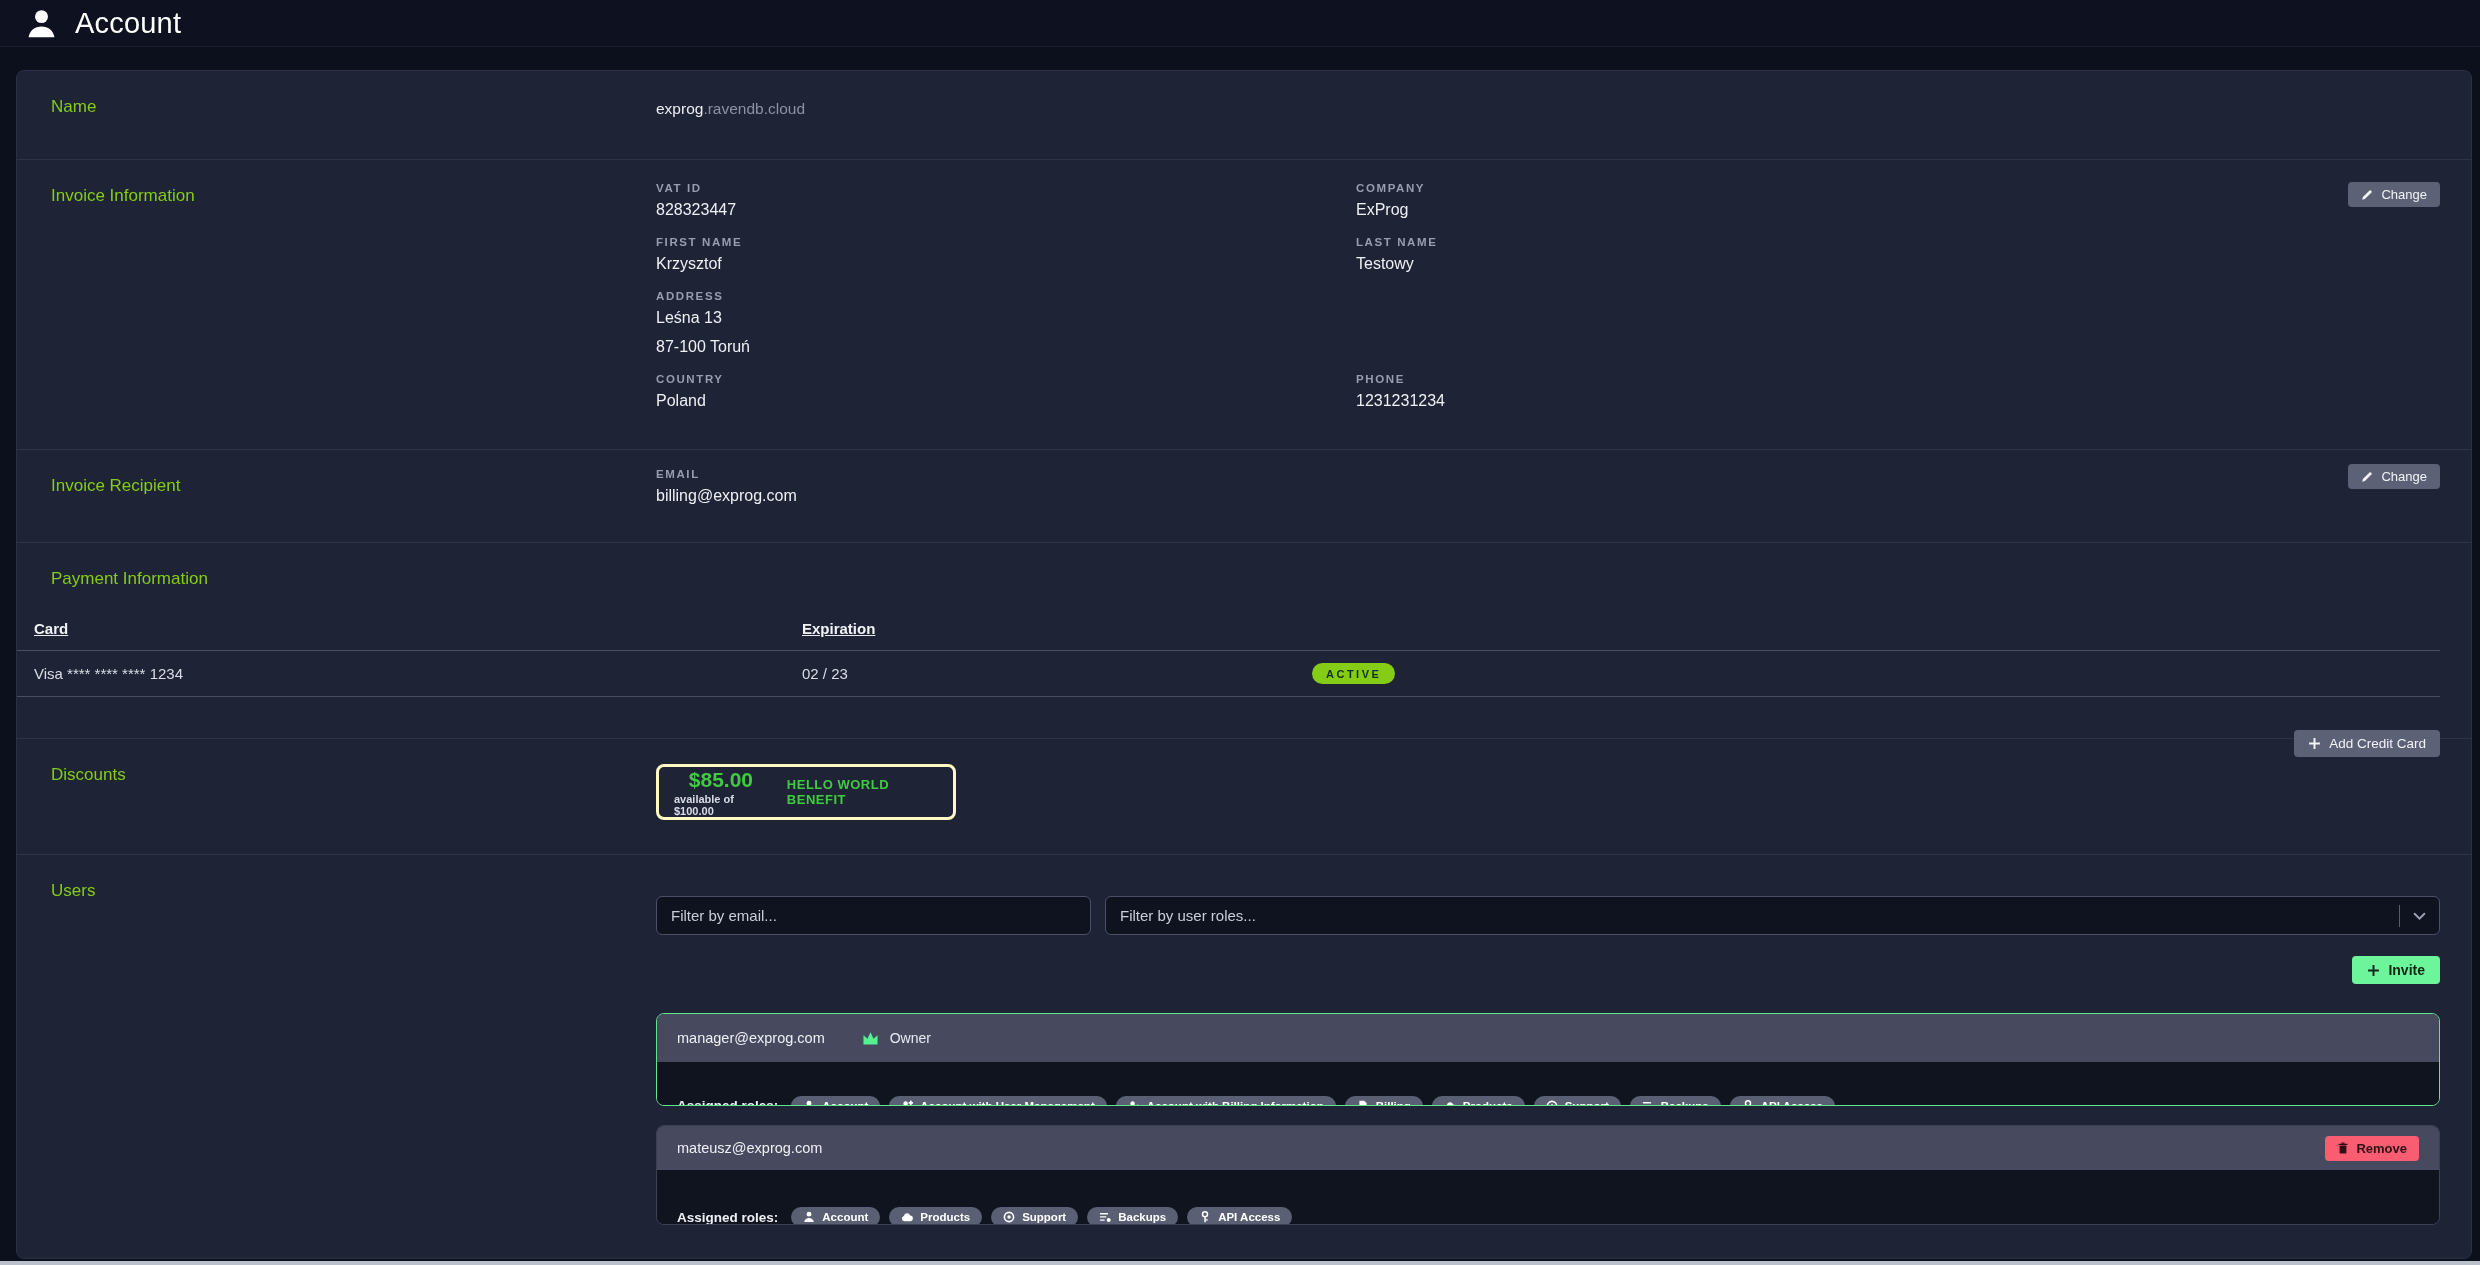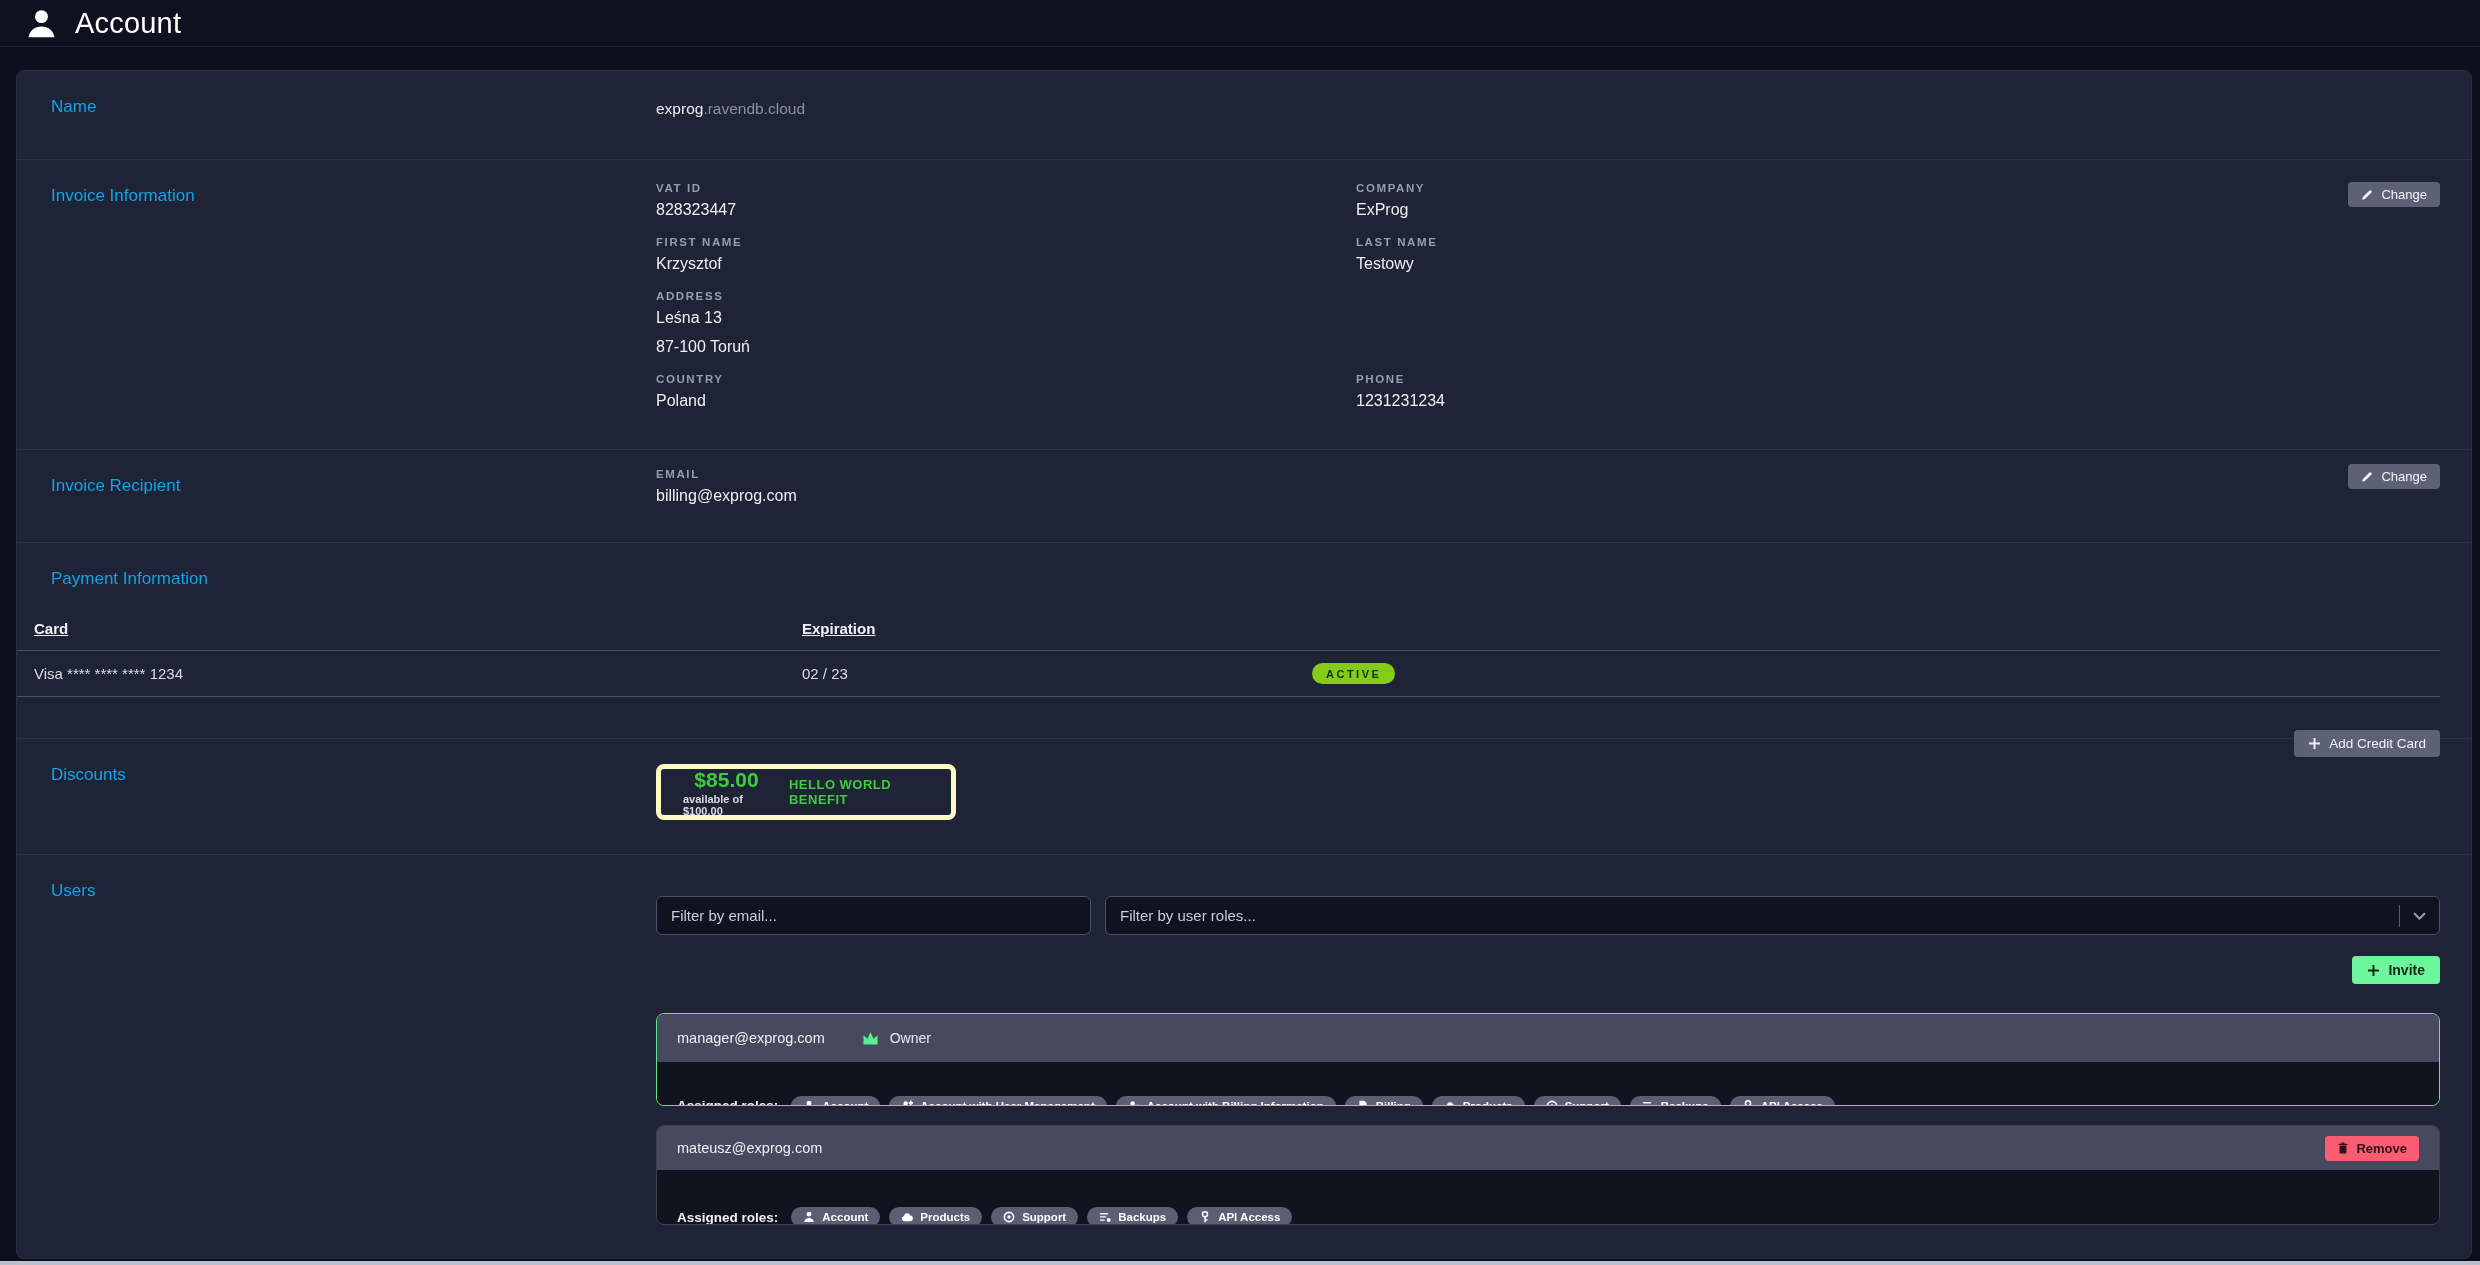--- a/index.html
+++ b/index.html
@@ -24,21 +24,21 @@
   .app-title { font-size:29px; font-weight:400; color:#ffffff; margin-left:17px; letter-spacing:.2px; }
 
   
   .panel {
     position:absolute; left:16px; top:70px; width:2456px; height:1189px;
     background:#1f2336; border:1px solid #2c3044; border-radius:8px;
     display:flex; flex-direction:column; overflow:hidden;
   }
   .section { display:flex; }
   .section + .section { border-top:1px solid rgba(255,255,255,0.07); }
-  .section-label { width:639px; flex-shrink:0; padding:26px 0 0 34px; font-size:17px; color:#0ea5e9; }
+  .section-label { width:639px; flex-shrink:0; padding:26px 0 0 34px; font-size:17px; color:#84cc16; }
   .section-content { flex:1; position:relative; padding-right:31px; }
 
   .sec-name { height:88px; }
   .sec-invinfo { height:290px; }
   .sec-invrec { height:93px; }
   .sec-payment { height:196px;flex-direction:column; }
   .sec-discounts { height:116px; }
   .sec-users { flex:1; }
 
   
@@ -77,22 +77,22 @@
   .cell-card { width:785px; padding-left:17px; }
   .cell-exp  { width:510px; }
   .cell-status { flex:1; }
   .badge-active { display:inline-block; background:#84cc16; color:#123022; font-size:11px; font-weight:700;
                   letter-spacing:2.5px; padding:5px 14px 4px; border-radius:12px; }
   .pay-actions { display:flex; justify-content:flex-end; margin-top:33px; }
   .btn-addcard { font-size:13.5px; padding:6px 14px; }
 
   
   .sec-discounts .section-content { padding-top:25px; }
-  .discount-box { width:300px; height:56px; border:5px solid #fef9c3; border-radius:8px;
-                  display:flex; align-items:center; padding:0 22px; gap:19px; }
+  .discount-box { width:300px; height:56px; border:3px solid #fef9c3; border-radius:8px;
+                  display:flex; align-items:center; padding:0 15px; gap:19px; }
   .discount-amounts { display:flex; flex-direction:column; align-items:center; }
   .discount-amount { color:#3fcb3f; font-size:21px; font-weight:800; line-height:23px; }
   .discount-available { color:#d9dce6; font-size:11px; font-weight:700; margin-top:2px; }
   .discount-benefit { color:#3fcb3f; font-size:13px; font-weight:700; letter-spacing:.5px; }
 
   
   .filters-row { display:flex; gap:14px; margin-top:41px; }
   .input-filter {
     height:39px; background:#0f131f; border:1px solid #4b5066; border-radius:6px;
     color:#e6e8f0; font-size:15px; padding:0 14px; font-family:"Liberation Sans", sans-serif;

